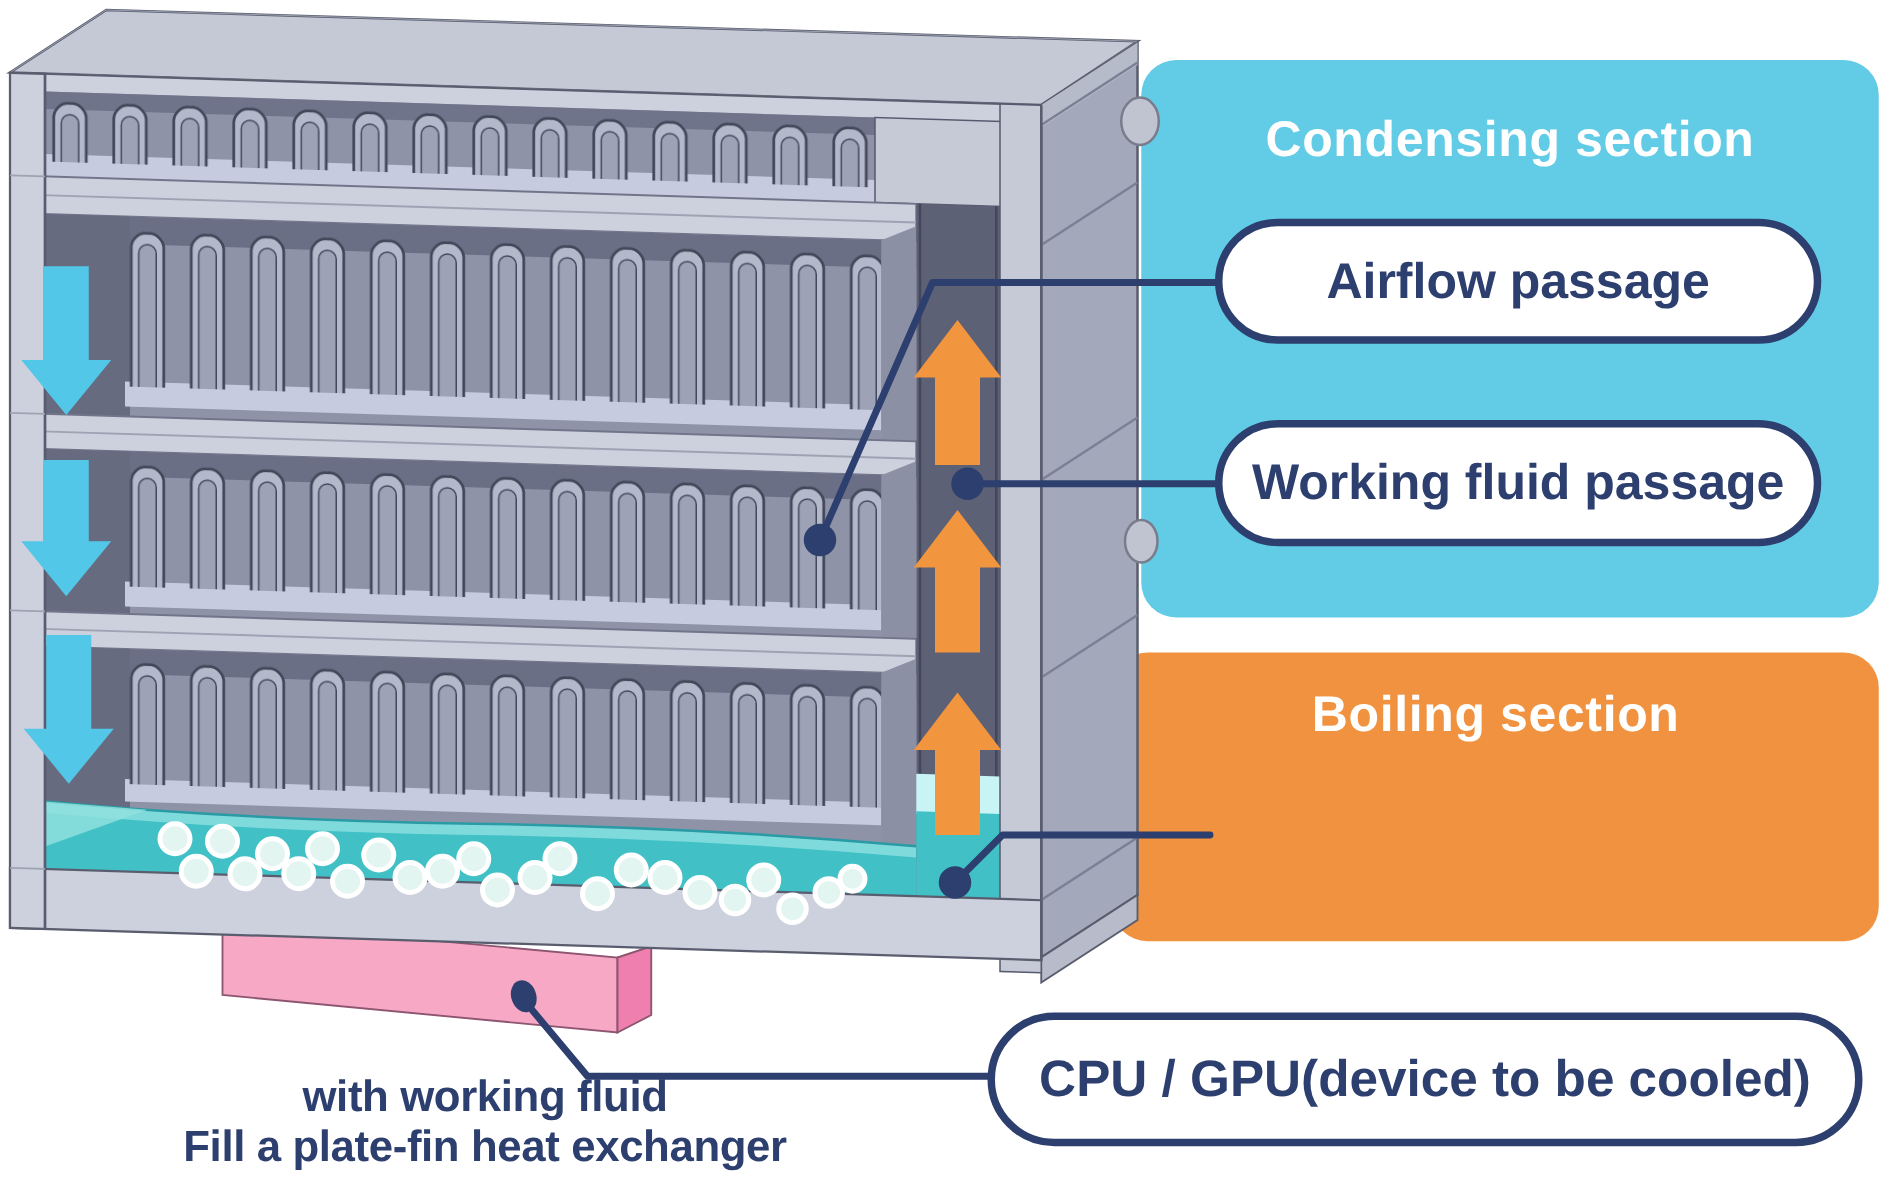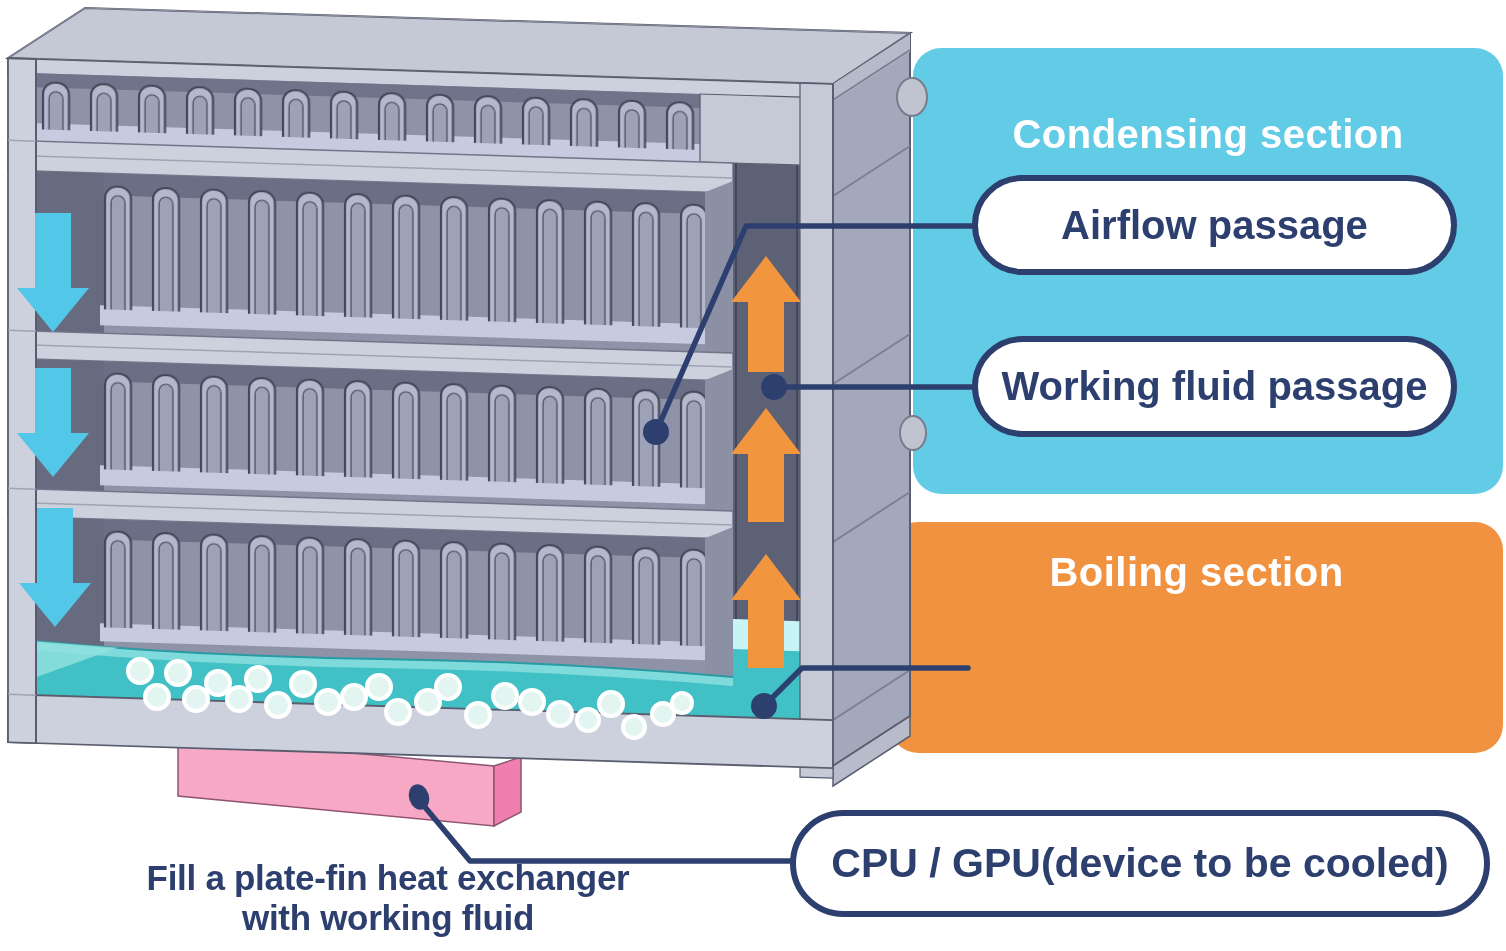--- a/index.html
+++ b/index.html
@@ -24,21 +24,21 @@
     text-align:center;font-weight:bold;color:#2d3f6e;font-size:35px;line-height:1.14;
     letter-spacing:-0.3px;
   }
 </style>
 </head>
 <body>
 
 <div id="stage">
 
   <div class="panel" style="left:913px;top:48px;width:590px;height:446px;background:#62cbe6;">
-    <div class="panel-title" style="margin-top:64px;">Condensing section</div>
+    <div class="panel-title" style="margin-top:42px;">Condensing section</div>
   </div>
 
   <div class="panel" style="left:890px;top:522px;width:613px;height:231px;background:#f0923f;">
     <div class="panel-title" style="margin-top:28px;">Boiling section</div>
   </div>
 
   <svg id="svg-layer" viewBox="0 0 1506 951">
     <defs>
       <g id="archUnit">
         <path d="M3,430 L3,20 A12,12 0 0 1 15,7 L17,7 A12,12 0 0 1 29,20 L29,430 Z" fill="#b3b8cb" stroke="#43475a" stroke-width="2.2"></path>
@@ -215,17 +215,17 @@
   </svg>
 
   <div class="pill" style="left:972px;top:336px;width:485px;height:101px;">Working fluid passage</div>
 
   <div class="pill" style="left:972px;top:175px;width:485px;height:100px;">Airflow passage</div>
 
 
   <div class="pill" style="left:790px;top:810px;width:700px;height:107px;font-size:41px;">CPU / GPU(device to be cooled)</div>
 
   <div id="caption">
+    <div>with working fluid</div>
     <div>Fill a plate-fin heat exchanger</div>
-    <div>with working fluid</div>
   </div>
 
 </div>
 
 </body></html>

